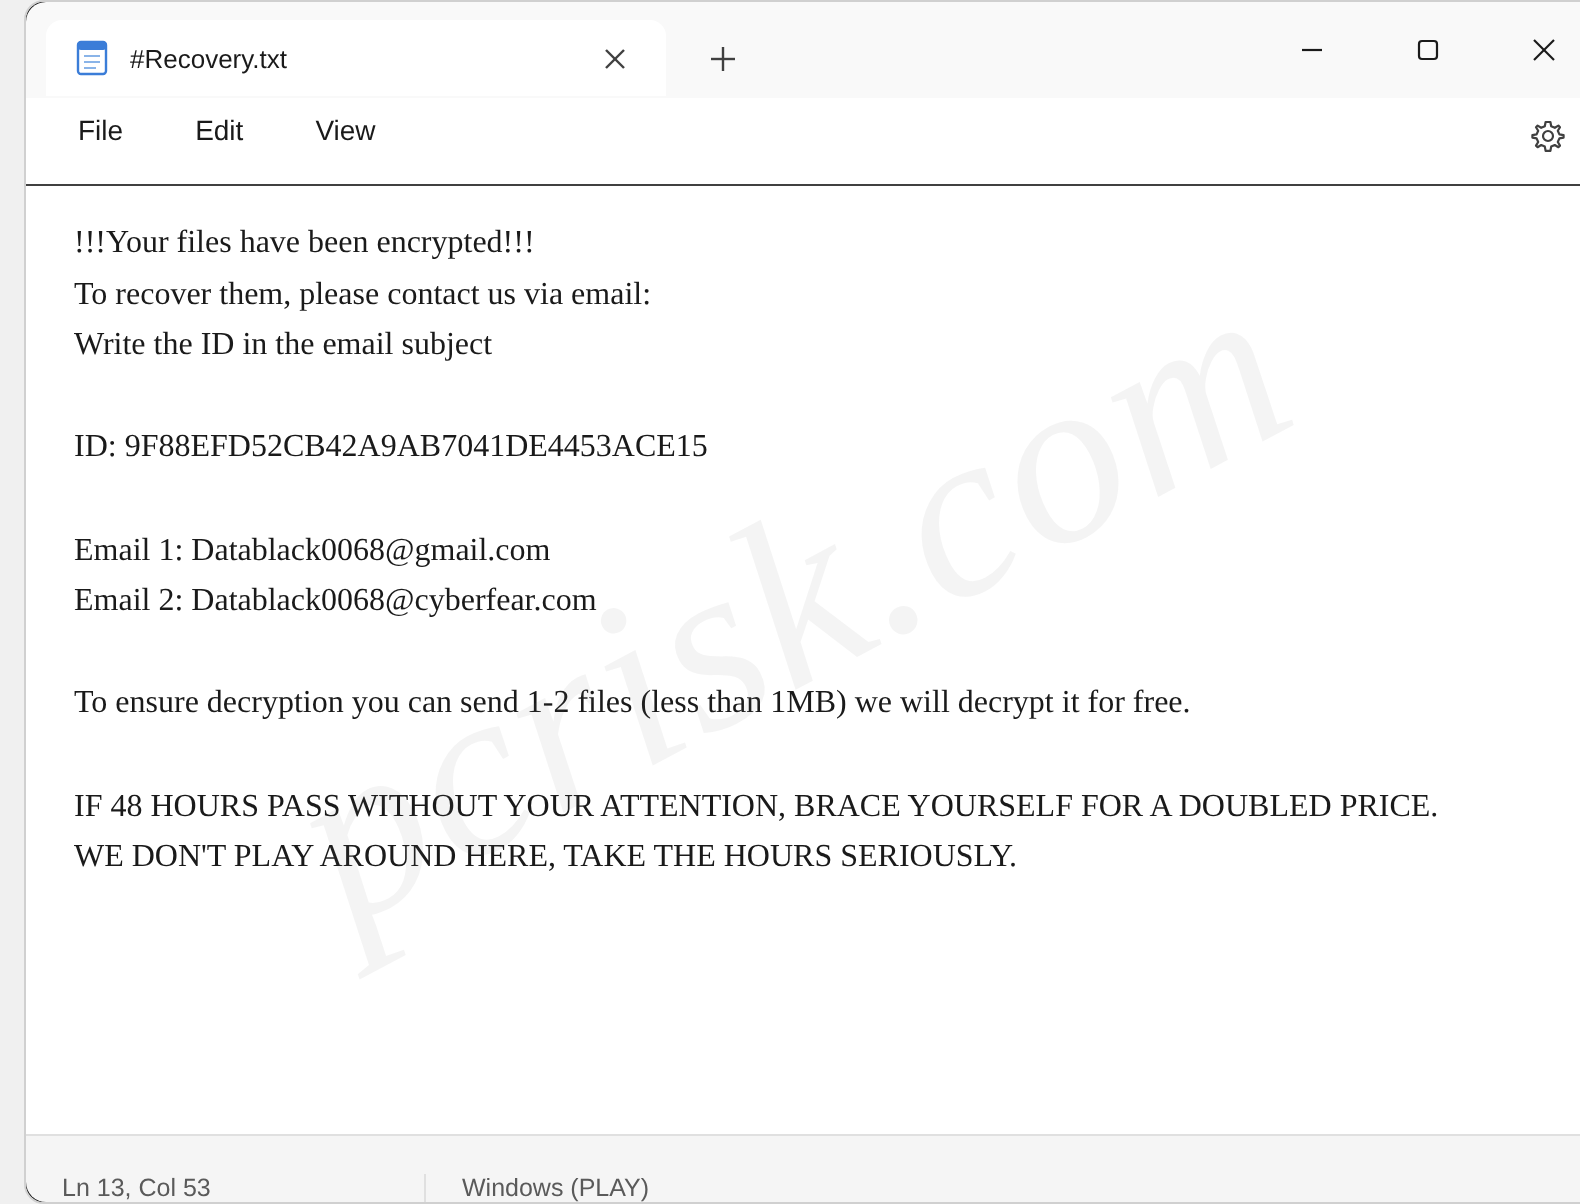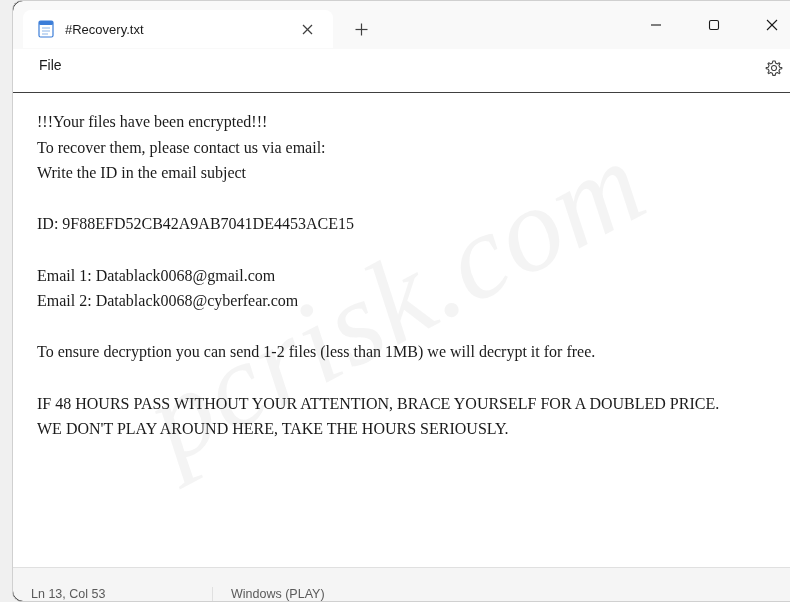--- a/index.html
+++ b/index.html
@@ -194,20 +194,22 @@
         <svg width="12" height="12" viewBox="0 0 12 12">
           <line x1="1" y1="1" x2="11" y2="11" stroke="#1a1a1a" stroke-width="1.1"></line>
           <line x1="11" y1="1" x2="1" y2="11" stroke="#1a1a1a" stroke-width="1.1"></line>
         </svg>
       </div>
     </div>
   </div>
 
   <div class="menubar">
     <div class="menu-item">File</div>
+    <div class="menu-item">Edit</div>
+    <div class="menu-item">View</div>
     <div class="menu-spacer"></div>
     <div class="settings-btn">
       <svg width="18" height="18" viewBox="0 0 18 18">
         <path d="M9 11.5 A2.5 2.5 0 1 0 9 6.5 A2.5 2.5 0 1 0 9 11.5 Z M9 2 L10.2 2 L10.6 4.1 L12.4 4.9 L14.2 3.8 L15 4.6 L13.9 6.4 L14.7 8.2 L16.8 8.6 L16.8 9.8 L14.7 10.2 L13.9 12 L15 13.8 L14.2 14.6 L12.4 13.5 L10.6 14.3 L10.2 16.4 L9 16.4 L7.8 16.4 L7.4 14.3 L5.6 13.5 L3.8 14.6 L3 13.8 L4.1 12 L3.3 10.2 L1.2 9.8 L1.2 8.6 L3.3 8.2 L4.1 6.4 L3 4.6 L3.8 3.8 L5.6 4.9 L7.4 4.1 L7.8 2 Z" fill="none" stroke="#404040" stroke-width="1.1" stroke-linejoin="round"></path>
       </svg>
     </div>
   </div>
 
   <div class="editor">!!!Your files have been encrypted!!!
 To recover them, please contact us via email:

